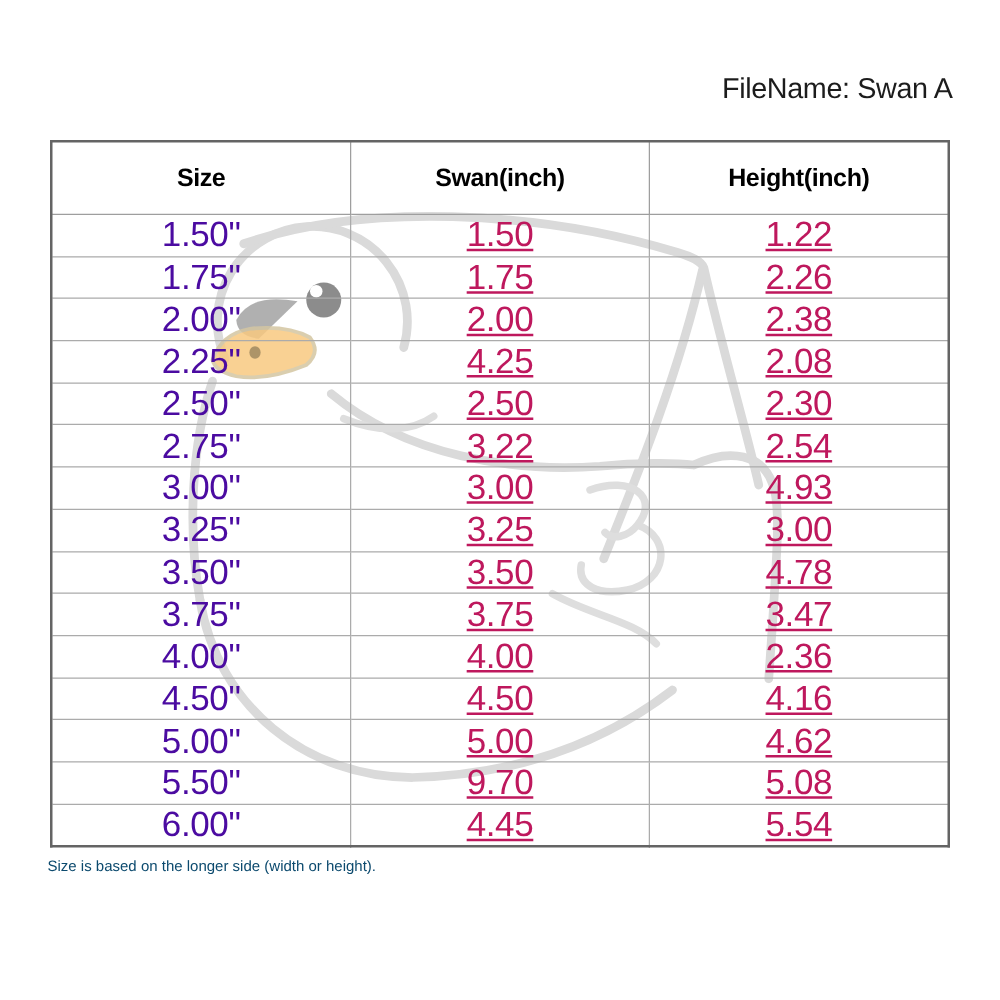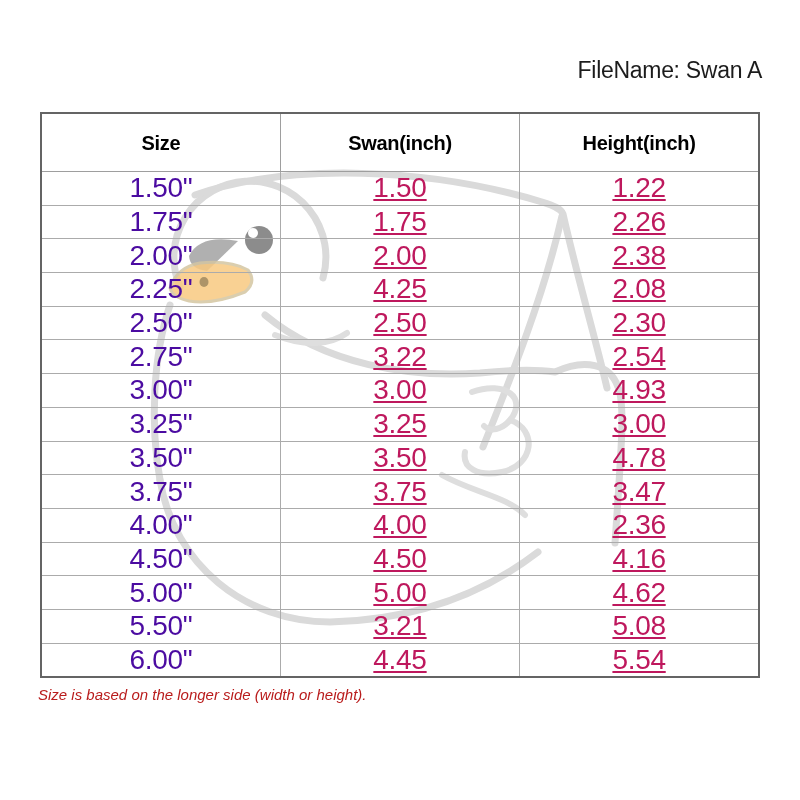--- a/index.html
+++ b/index.html
@@ -26,21 +26,21 @@
   }
   .size-table td{
     height:32.7px;border:1px solid #ababab;
     font-size:28px;text-align:center;padding:0;line-height:1;
     letter-spacing:-0.3px;
   }
   .col-size{color:#4b0ba1;}
   .col-val{color:#be185d;text-decoration:underline;}
   .footnote{
     position:absolute;left:38px;top:686px;
-    font-size:15px;color:#b91c1c;z-index:3;font-style:italic;
+    font-size:12px;color:#0c4a6e;z-index:3;
   }
   .wm-line{fill:none;stroke:#dadada;stroke-width:7;stroke-linecap:round;stroke-linejoin:round;}
   .wm-thin{fill:none;stroke:#dedede;stroke-width:6;stroke-linecap:round;stroke-linejoin:round;}
 </style>
 </head>
 <body>
 
 <div class="canvas">
 
   <div class="filename">FileName: Swan A</div>
@@ -143,21 +143,21 @@
           <td class="col-val">4.50</td>
           <td class="col-val">4.16</td>
         </tr>
         <tr>
           <td class="col-size">5.00"</td>
           <td class="col-val">5.00</td>
           <td class="col-val">4.62</td>
         </tr>
         <tr>
           <td class="col-size">5.50"</td>
-          <td class="col-val">3.21</td>
+          <td class="col-val">9.70</td>
           <td class="col-val">5.08</td>
         </tr>
         <tr>
           <td class="col-size">6.00"</td>
           <td class="col-val">4.45</td>
           <td class="col-val">5.54</td>
         </tr>
       </tbody>
   </table>
 

